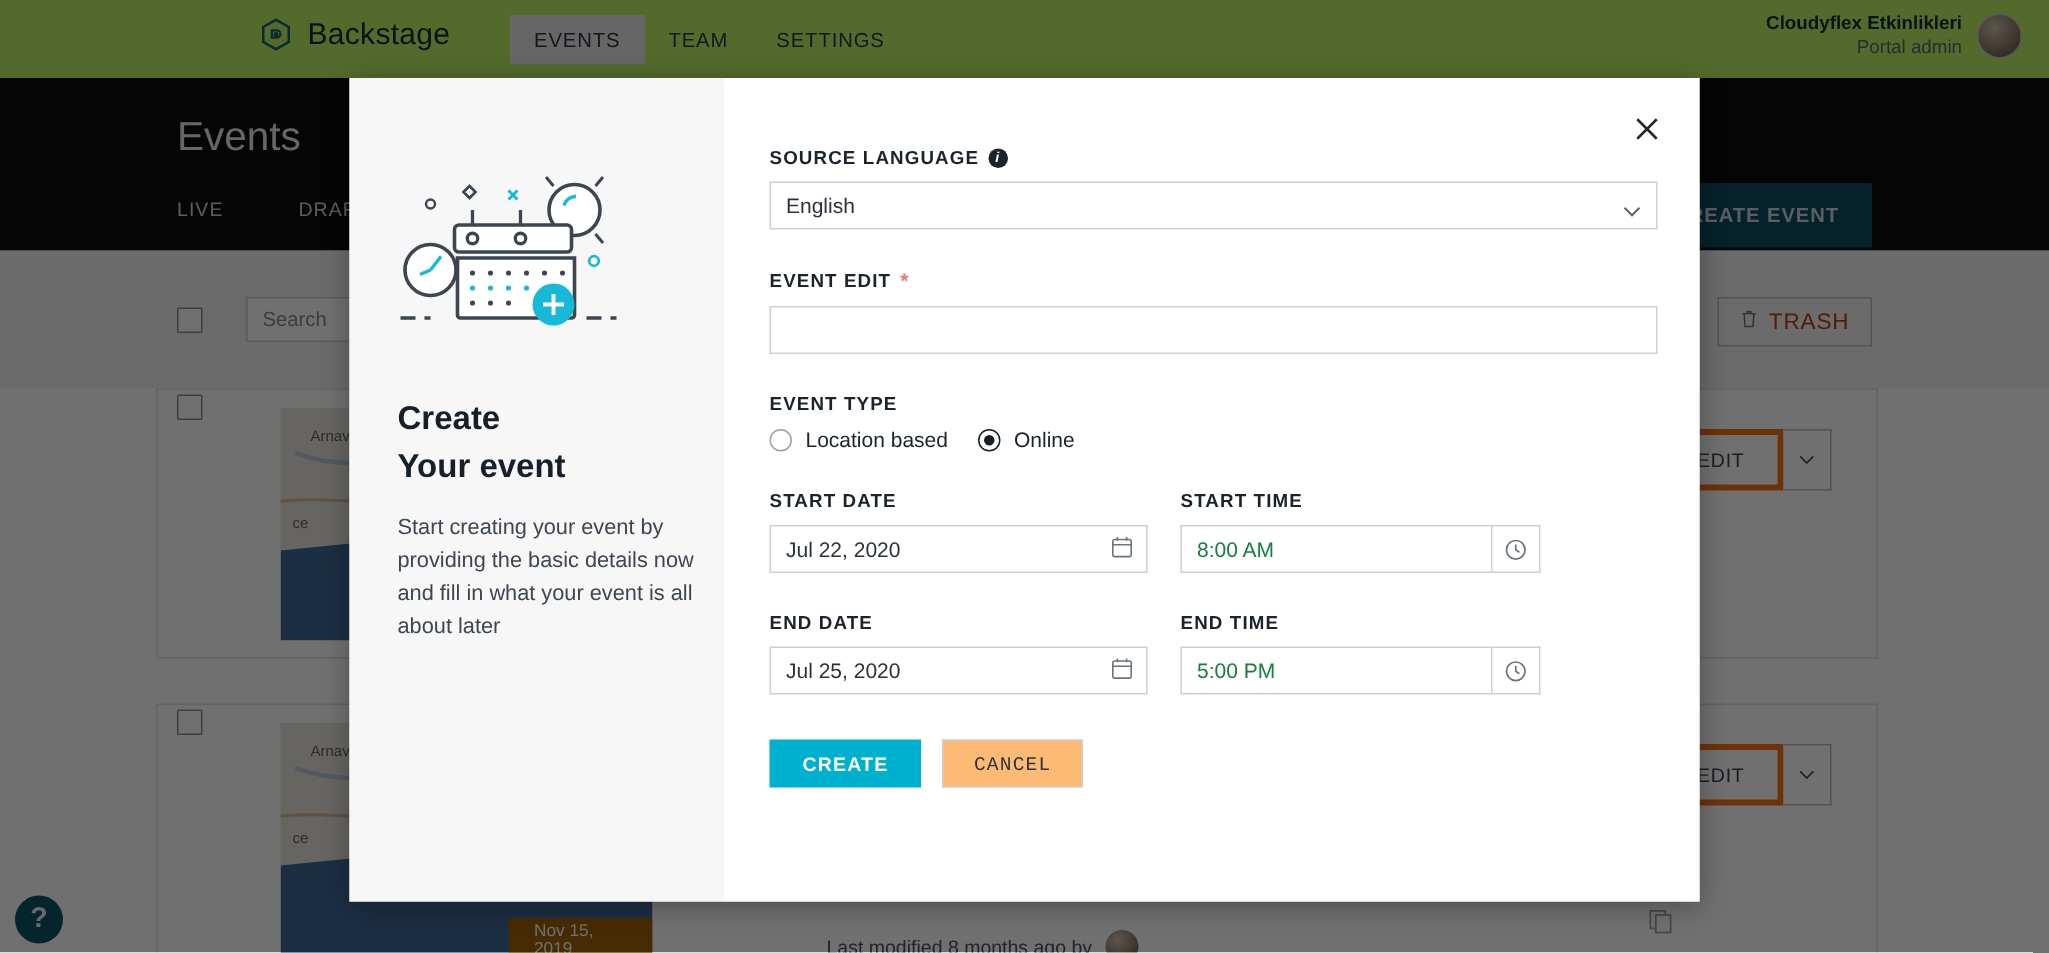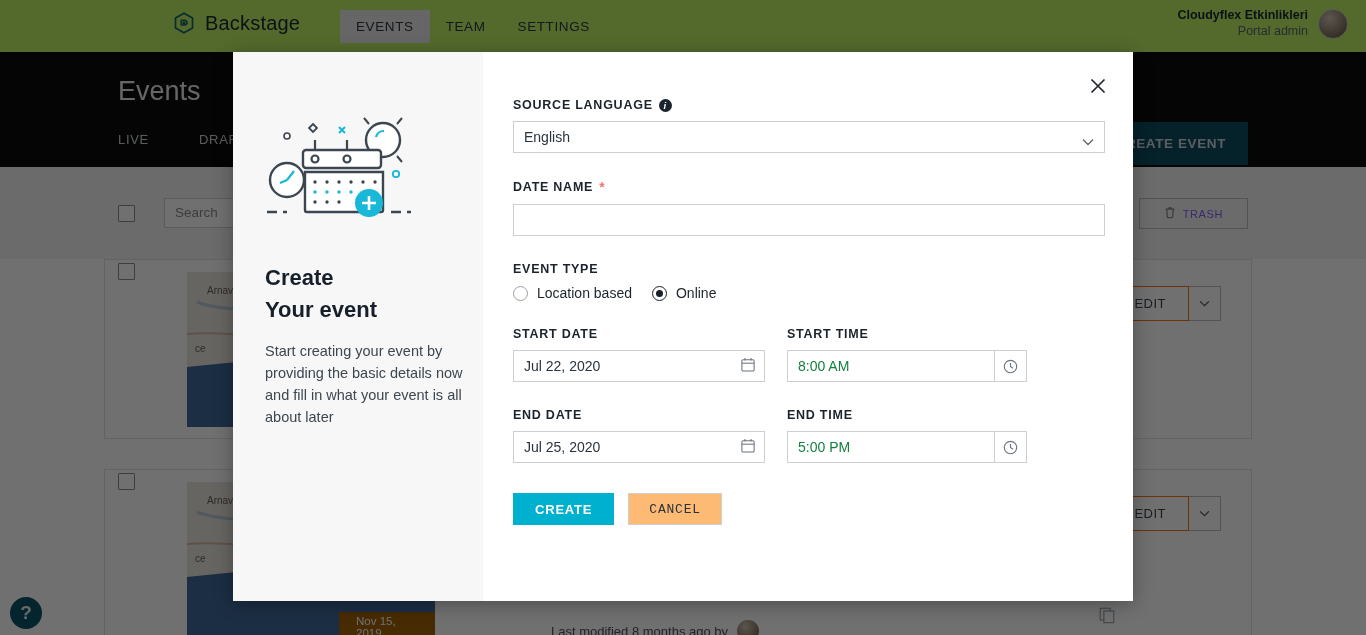--- a/index.html
+++ b/index.html
@@ -77,43 +77,43 @@
   .chk.c1 { left: 118px; top: 205px; }
   .chk.c2 { left: 118px; top: 263px; }
   .chk.c3 { left: 118px; top: 473px; }
   .search-box {
     position: absolute; left: 164px; top: 198px;
     width: 300px; height: 30px; background: #fff; border: 1px solid #cfcfcf;
     font-size: 13.5px; color: #8a8a8a; padding: 6px 10px;
   }
   .trash-btn {
     position: absolute; right: 118px; top: 198px;
-    border: 1px solid #bdbdbd; background: #f3f3f3; color: #8b5cf6;
-    font-size: 11px; letter-spacing: .6px; padding: 7px 24px;
+    border: 1px solid #bdbdbd; background: #f3f3f3; color: #c2410c;
+    font-size: 15px; letter-spacing: .6px; padding: 7px 14px;
     display: flex; align-items: center; gap: 7px; cursor: pointer;
   }
 
   
   .cards-area { position: absolute; top: 259px; left: 0; width: 1366px; height: 376px; background: #ffffff; }
   .event-card {
     position: absolute; left: 104px; width: 1148px; height: 180px;
     background: #fff; border: 1px solid #e2e2e2;
   }
   .event-card.card1 { top: 0px; }
   .event-card.card2 { top: 210px; }
   .card-thumb {
     position: absolute; left: 82px; top: 12px; width: 248px; height: 155px;
     overflow: hidden; background: #e9e5de;
   }
   .map-svg { display: block; }
   .edit-group {
     position: absolute; right: 30px; top: 26px; display: flex;
   }
   .edit-btn {
-    border: 1px solid #f97316; background: #fff; color: #3a4450;
+    border: 4px solid #f97316; background: #fff; color: #3a4450;
     font-size: 13px; letter-spacing: .5px; padding: 9px 22px; cursor: pointer;
   }
   .edit-caret {
     border: 1px solid #bdbdbd; border-left: none; background: #fff;
     width: 32px; display: flex; align-items: center; justify-content: center; cursor: pointer;
   }
   .dup-icon { position: absolute; right: 135px; bottom: 20px; color: #9aa3ab; }
   .last-modified {
     position: absolute; left: 446px; bottom: 6px;
     font-size: 13px; color: #49535d; display: flex; align-items: center; gap: 9px;
@@ -442,21 +442,21 @@
           <span class="sel-caret">
             <svg width="12" height="8" viewBox="0 0 12 8">
                 <path d="M1 1.5 6 6.5 11 1.5" stroke="#5b646d" stroke-width="1.3" fill="none"></path>
               </svg>
           </span>
         </div>
       </div>
 
       <div class="fld">
         <div class="fld-label">
-          <span>DATE NAME</span>
+          <span>EVENT EDIT</span>
           <span class="req">*</span>
         </div>
         <input class="txt-input" type="text" placeholder="" style="">
       </div>
 
       <div class="fld">
         <div class="fld-label">EVENT TYPE</div>
         <div class="radio-row">
           <label class="radio-opt">
             <span class="radio-dot"></span>

